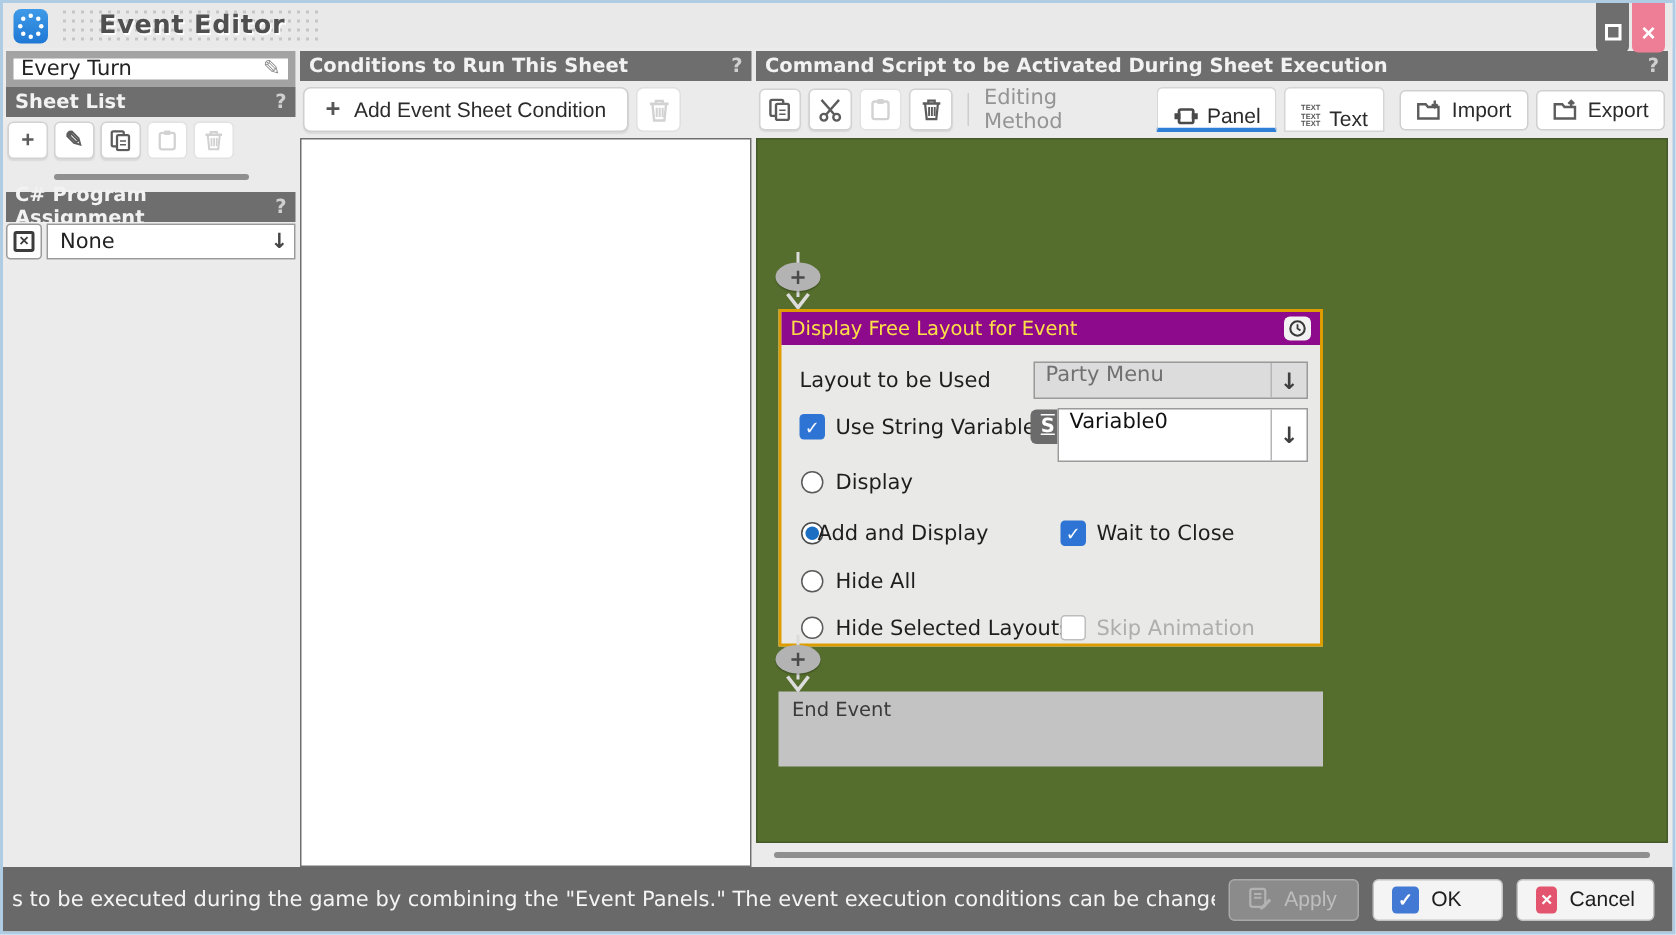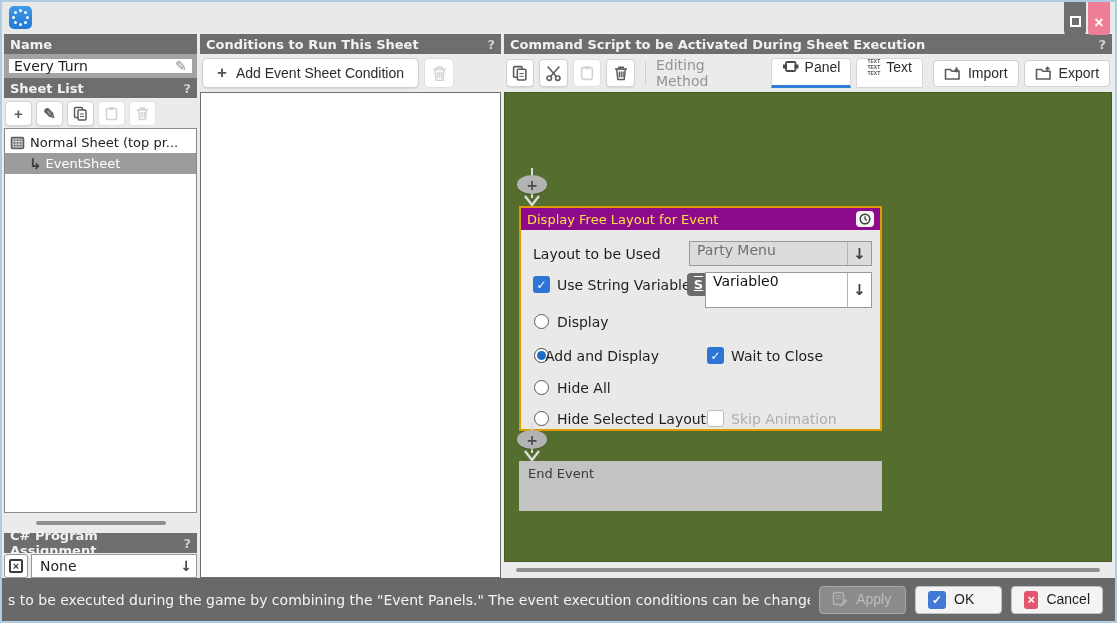--- a/index.html
+++ b/index.html
@@ -54,21 +54,21 @@
   
   .cond-toolbar { height:38px; display:flex; align-items:center; gap:5px; padding:4px 2px; flex:0 0 auto; }
   .add-btn { height:30px; background:#fff; border:1px solid #cfcfcf; border-radius:5px; display:flex; align-items:center; gap:9px; padding:0 14px; font-size:14px; color:#2b2b2b; cursor:pointer; box-shadow:0 1px 1px rgba(0,0,0,.08); }
   .add-btn .plus { font-size:17px; font-weight:bold; color:#555; }
   .bigtbtn { width:30px; height:30px; background:#fff; border:1px solid #e0e0e0; border-radius:5px; display:flex; align-items:center; justify-content:center; }
   .cond-list { flex:1 1 auto; background:#fff; border:1px solid #6f6f6f; }
   
   .script-toolbar { height:38px; display:flex; align-items:center; gap:5px; padding:4px 2px; flex:0 0 auto; }
   .sep { width:1px; height:22px; background:#cdcdcd; margin:0 5px; }
   .em-label { color:#949494; font-size:14px; margin-right:6px; }
-  .mode-btn { height:30px; background:#fff; border:1px solid #d6d6d6; border-radius:4px 4px 0 0; display:flex; align-items:flex-start; gap:6px; padding:0 10px; font-size:14px; color:#2b2b2b; cursor:pointer; }
+  .mode-btn { height:30px; background:#fff; border:1px solid #d6d6d6; border-radius:4px 4px 0 0; display:flex; align-items:flex-end; gap:6px; padding:0 10px; font-size:14px; color:#2b2b2b; cursor:pointer; }
   .mode-btn.selected { border-bottom:3px solid #2f7fd6; }
   .texticon { font-size:5px; line-height:1.15; font-weight:bold; color:#555; white-space:pre; letter-spacing:0; }
   .io-btn { height:27px; background:#fff; border:1px solid #cfcfcf; border-radius:4px; display:flex; align-items:center; gap:6px; padding:0 10px; font-size:14px; color:#2b2b2b; cursor:pointer; }
   .canvas { flex:1 1 auto; background:#556e2d; position:relative; border:1px solid #44582a; overflow:hidden; }
   .gray-box { position:absolute; left:14px; width:363px; background:#c3c3c3; }
   .gray-box .gb-label { font-size:13px; color:#3a3a3a; padding:5px 0 0 9px; }
   .evt-select { position:absolute; left:12px; right:15px; top:24px; height:24px; background:#fff; border:1px solid #919191; display:flex; align-items:center; padding:0 8px; font-size:13px; color:#1c1c1c; cursor:pointer; }
   .chev { margin-left:auto; width:8px; height:8px; border-right:1.6px solid #666; border-bottom:1.6px solid #666; transform:rotate(45deg) translateY(-2px); }
   .connector { position:absolute; width:44px; }
   .connector svg { display:block; }
@@ -114,36 +114,34 @@
         <i style="left:9.5px;top:3px"></i>
           <i style="left:14.5px;top:5px"></i>
           <i style="left:16.5px;top:10px"></i>
         <i style="left:14.5px;top:15px"></i>
           <i style="left:9.5px;top:17px"></i>
           <i style="left:4.5px;top:15px"></i>
         <i style="left:2.5px;top:10px"></i>
           <i style="left:4.5px;top:5px"></i>
       </div>
     </div>
+    <div class="title-text">Event Editor</div>
     <div class="win-btns">
       <button class="win-btn restore">
           <span class="sq"></span>
         </button>
       <button class="win-btn close">
           <span>×</span>
         </button>
     </div>
   </div>
 
   <div class="main">
 
     <div class="col col-left">
-      <div class="hdr">
-          <span>Name</span>
-        </div>
       <div class="name-input">
         <span>Every Turn</span>
         <span class="pen">✎</span>
       </div>
       <div class="hdr">
         <span>Sheet List</span>
         <span class="q">?</span>
       </div>
       <div class="tool-row">
         <button class="tbtn">
@@ -166,34 +164,20 @@
             </svg>
         </button>
         <button class="tbtn disabled">
           <svg width="15" height="15" viewBox="0 0 15 15">
               <path d="M2 3.8h11" stroke="#d2d2d2" stroke-width="1.6"></path>
               <path d="M5.5 3.5V2h4v1.5" stroke="#d2d2d2" stroke-width="1.4" fill="none"></path>
               <path d="M3.5 4l1 9.5h6l1-9.5" fill="none" stroke="#d2d2d2" stroke-width="1.4"></path>
               <path d="M6 6v5.5M7.75 6v5.5M9.5 6v5.5" stroke="#d2d2d2" stroke-width="1.2"></path>
             </svg>
         </button>
-      </div>
-      <div class="tree">
-        <div class="tree-row">
-          <svg class="ticon" width="15" height="14" viewBox="0 0 15 14">
-              <rect x="0.7" y="0.7" width="13.6" height="12.6" rx="2" fill="#5f5f5f"></rect>
-              <rect x="3" y="3" width="9" height="8" fill="#5f5f5f" stroke="#e8e8e8" stroke-width="0.9"></rect>
-              <path d="M3 5.6h9M3 8.2h9M6 3v8M9 3v8" stroke="#e8e8e8" stroke-width="0.9"></path>
-            </svg>
-          <span>Normal Sheet (top pr...</span>
-        </div>
-        <div class="tree-row selected">
-          <span class="branch">↳</span>
-          <span>EventSheet</span>
-        </div>
       </div>
       <div class="hscroll-strip">
           <div class="bar"></div>
         </div>
       <div class="hdr">
         <span>C# Program Assignment</span>
         <span class="q">?</span>
       </div>
       <div class="csharp-row">
         <button class="xbtn">

